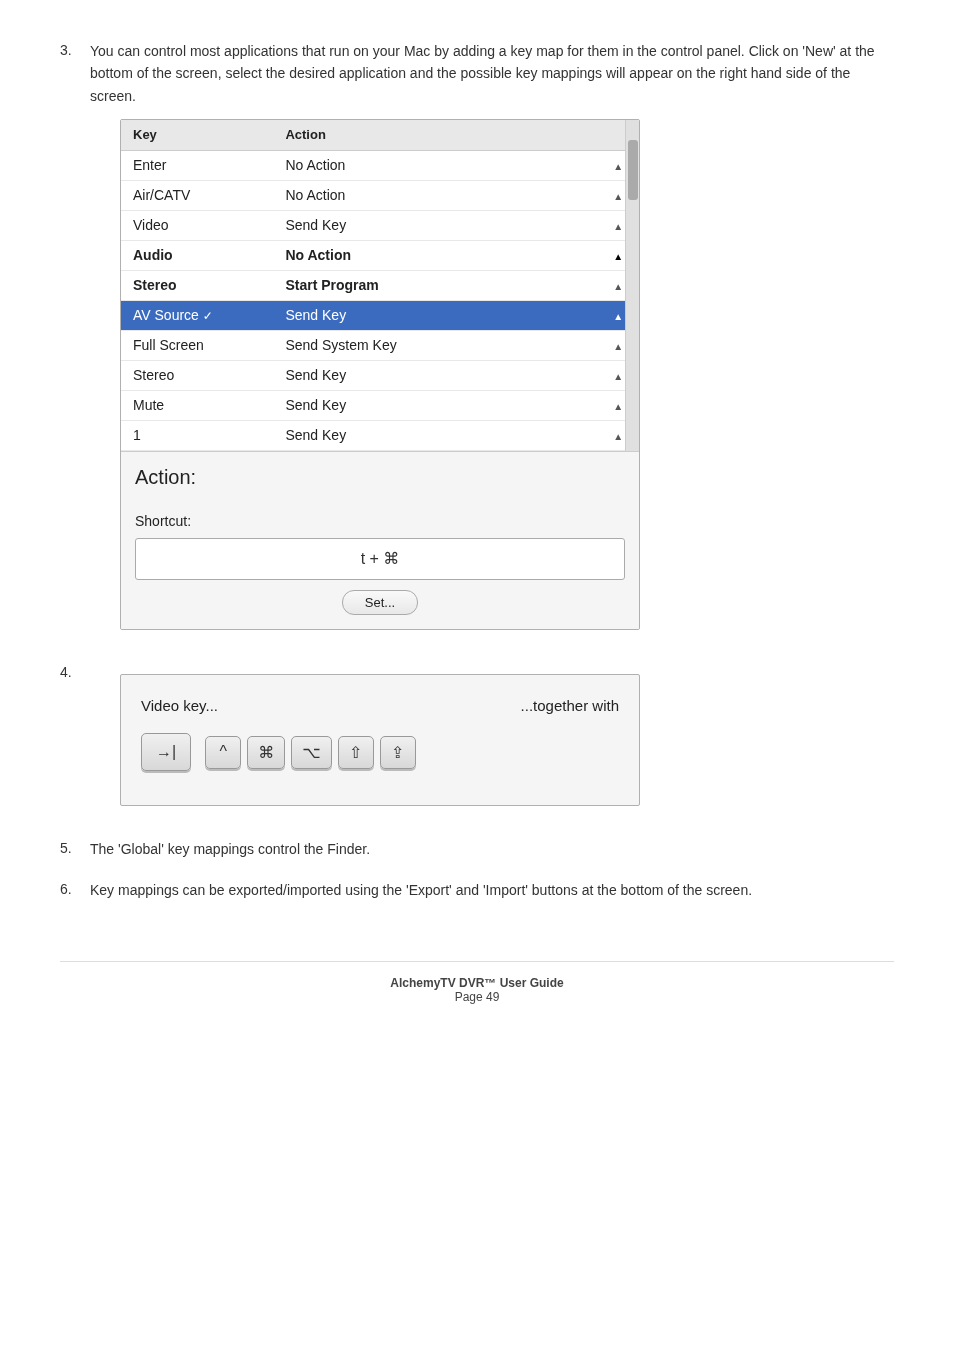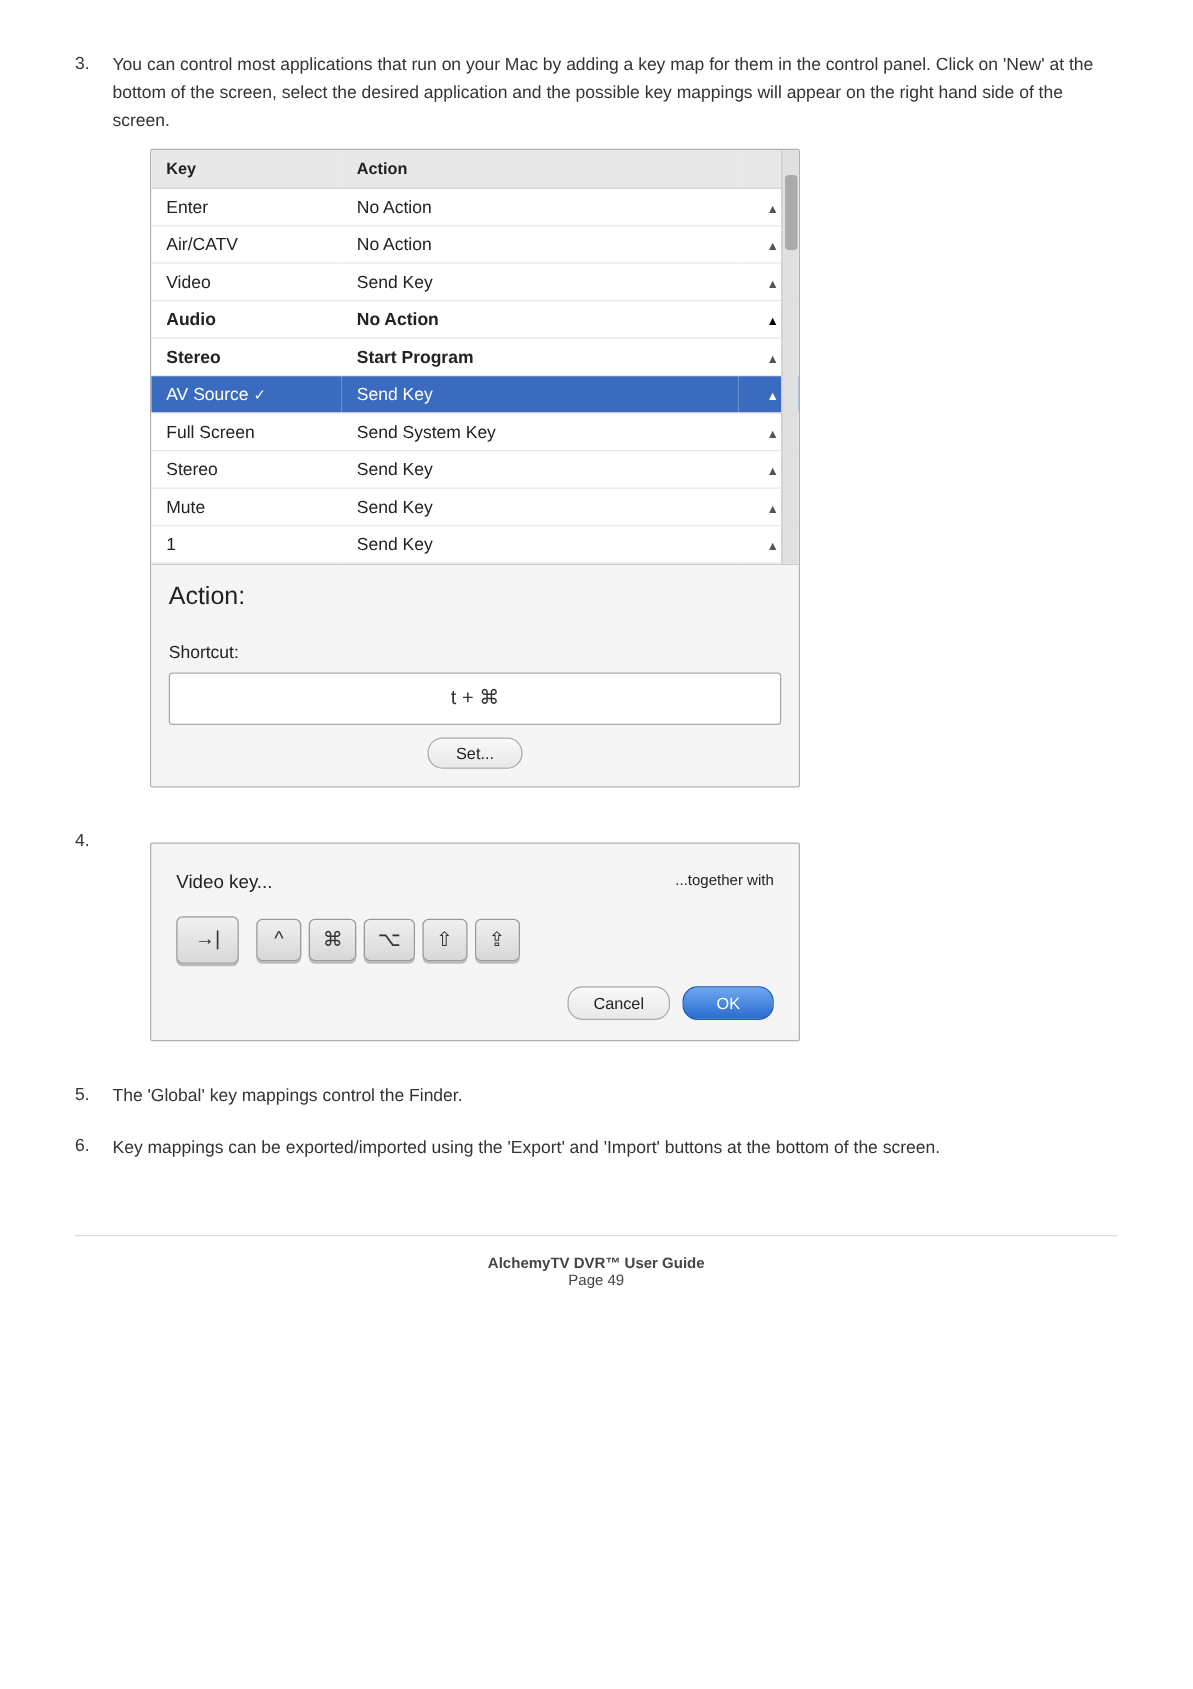--- a/index.html
+++ b/index.html
@@ -170,21 +170,21 @@
       margin-bottom: 16px;
     }
 
     .sendkey-title {
       font-size: 15px;
       font-weight: 500;
       color: #222;
     }
 
     .together-title {
-      font-size: 12px;
+      font-size: 15px;
       color: #222;
     }
 
     .sendkey-body {
       display: flex;
       align-items: center;
       gap: 14px;
       margin-bottom: 18px;
     }
 
@@ -403,24 +403,20 @@
         <div class="sendkey-body">
           <div class="tab-key">→|</div>
           <div class="modifier-keys">
             <button class="mod-key">^</button>
             <button class="mod-key">⌘</button>
             <button class="mod-key">⌥</button>
             <button class="mod-key">⇧</button>
             <button class="mod-key">⇪</button>
           </div>
         </div>
-        <div class="sendkey-footer">
-          <button class="cancel-button">Cancel</button>
-          <button class="ok-button">OK</button>
-        </div>
       </div>
     </div>
   </div>
 
   <div class="list-item">
     <span class="list-number">5.</span>
     <span class="list-text">The 'Global' key mappings control the Finder.</span>
   </div>
 
   <div class="list-item">

